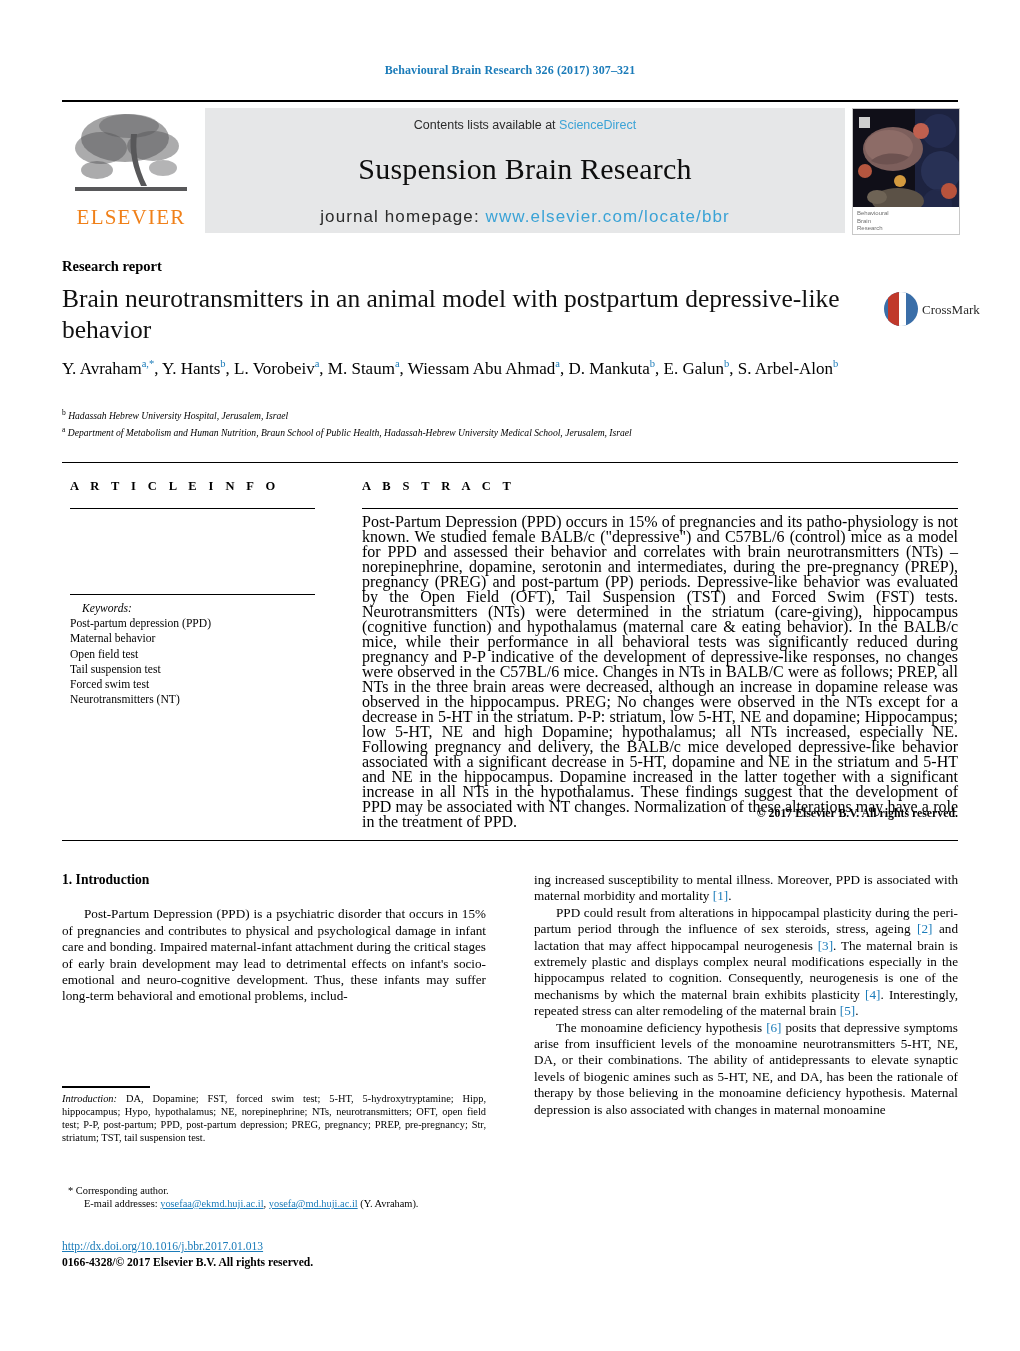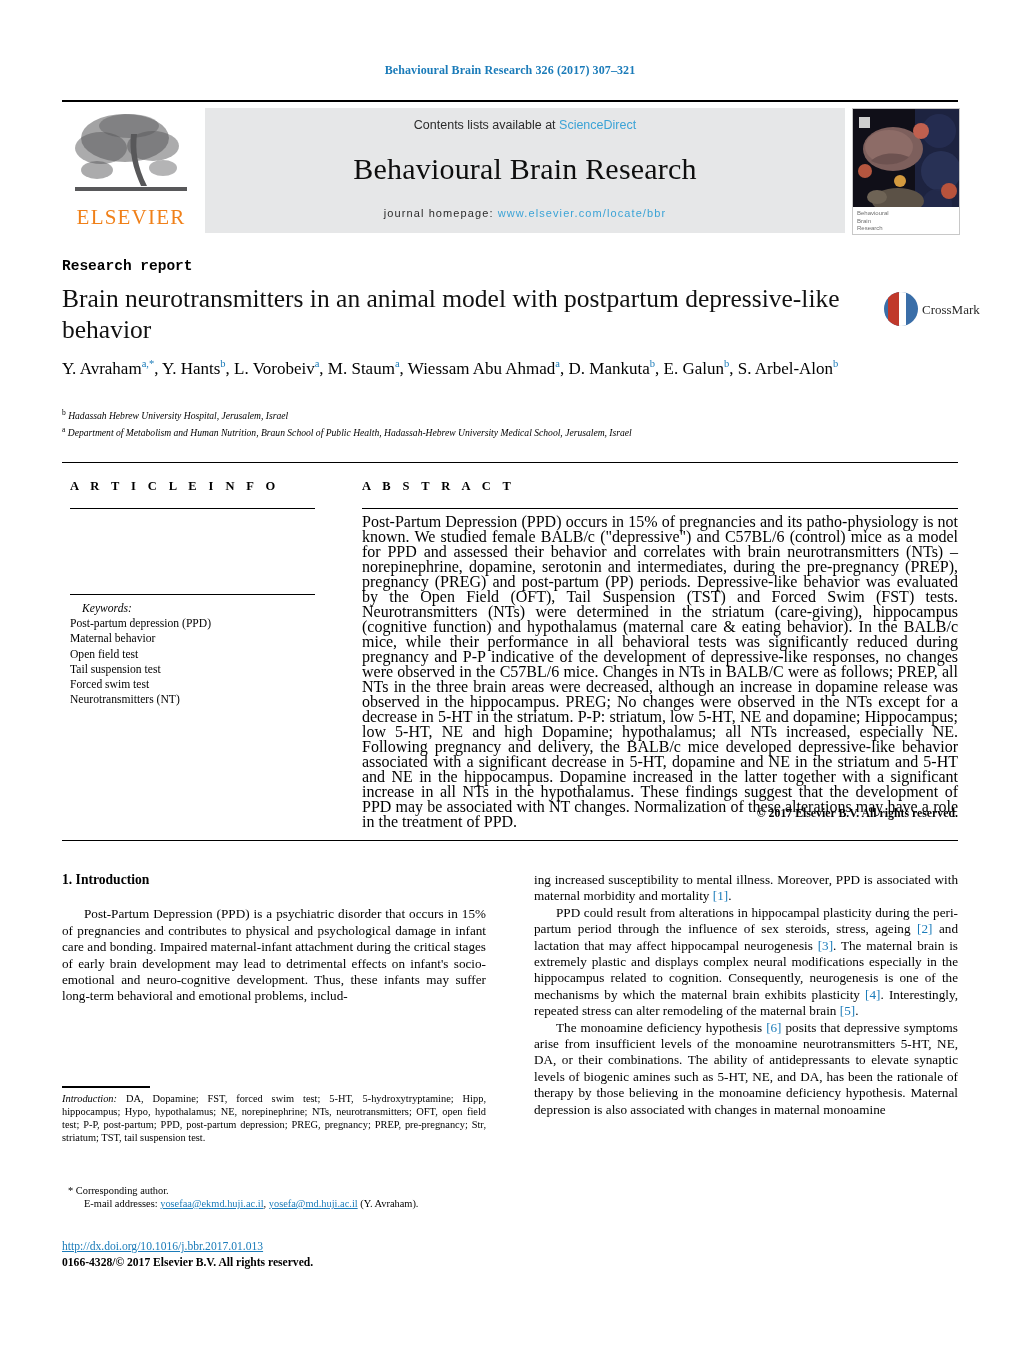--- a/index.html
+++ b/index.html
@@ -97,21 +97,21 @@
     color: #0e0e0e;
     letter-spacing: 0.2px;
   }
   .band-home {
     position: absolute;
     top: 99px;
     left: 0;
     width: 640px;
     text-align: center;
     font-family: "Liberation Sans", sans-serif;
-    font-size: 11px;
+    font-size: 17px;
     letter-spacing: 1.1px;
     color: #2b2b2b;
   }
   .band-home .url { color: #3ba3d6; }
 
   .cover-thumb {
     position: absolute;
     left: 790px;
     top: 8px;
     width: 106px;
@@ -133,21 +133,21 @@
     font-size: 6px;
     color: #6f6f6f;
     line-height: 7.5px;
     padding-left: 4px;
   }
   .cover-caption .cc1 { padding-top: 3px; }
   .research-report {
     position: absolute;
     left: 62px;
     top: 258px;
-    font-family: Liberation Mono, monospace;
+    font-family: Liberation Serif, serif;
     font-weight: bold;
     font-size: 14.5px;
   }
   .article-title {
     position: absolute;
     left: 62px;
     top: 283px;
     width: 790px;
     font-family: "Liberation Serif", serif;
     font-size: 25.5px;
@@ -397,21 +397,21 @@
           <ellipse cx="96" cy="60" rx="14" ry="8" opacity="0.45"></ellipse>
           <path d="M64 26 C62 44 66 60 74 78 L80 78 C70 58 68 42 70 26 Z"></path>
           <rect x="8" y="79" width="112" height="4"></rect>
         </g>
       </svg>
       <div class="elsevier-word">ELSEVIER</div>
     </div>
 
     <div class="journal-band">
       <div class="band-line1"><span>Contents lists available at </span><span class="sd-link">ScienceDirect</span></div>
-      <div class="band-title">Behavioural Brain Research</div>
+      <div class="band-title">Suspension Brain Research</div>
       <div class="band-home"><span>journal homepage: </span><span class="url">www.elsevier.com/locate/bbr</span></div>
     </div>
 
     <div class="cover-thumb">
       <svg width="106" height="125" viewBox="0 0 106 125">
         <rect x="0" y="0" width="106" height="125" fill="#100f18"></rect>
         <rect x="62" y="0" width="44" height="100" fill="#1d2340"></rect>
         <circle cx="86" cy="22" r="17" fill="#262e52" opacity="0.9"></circle>
         <circle cx="88" cy="62" r="20" fill="#2a3358" opacity="0.9"></circle>
         <circle cx="84" cy="95" r="15" fill="#232a4c" opacity="0.85"></circle>

